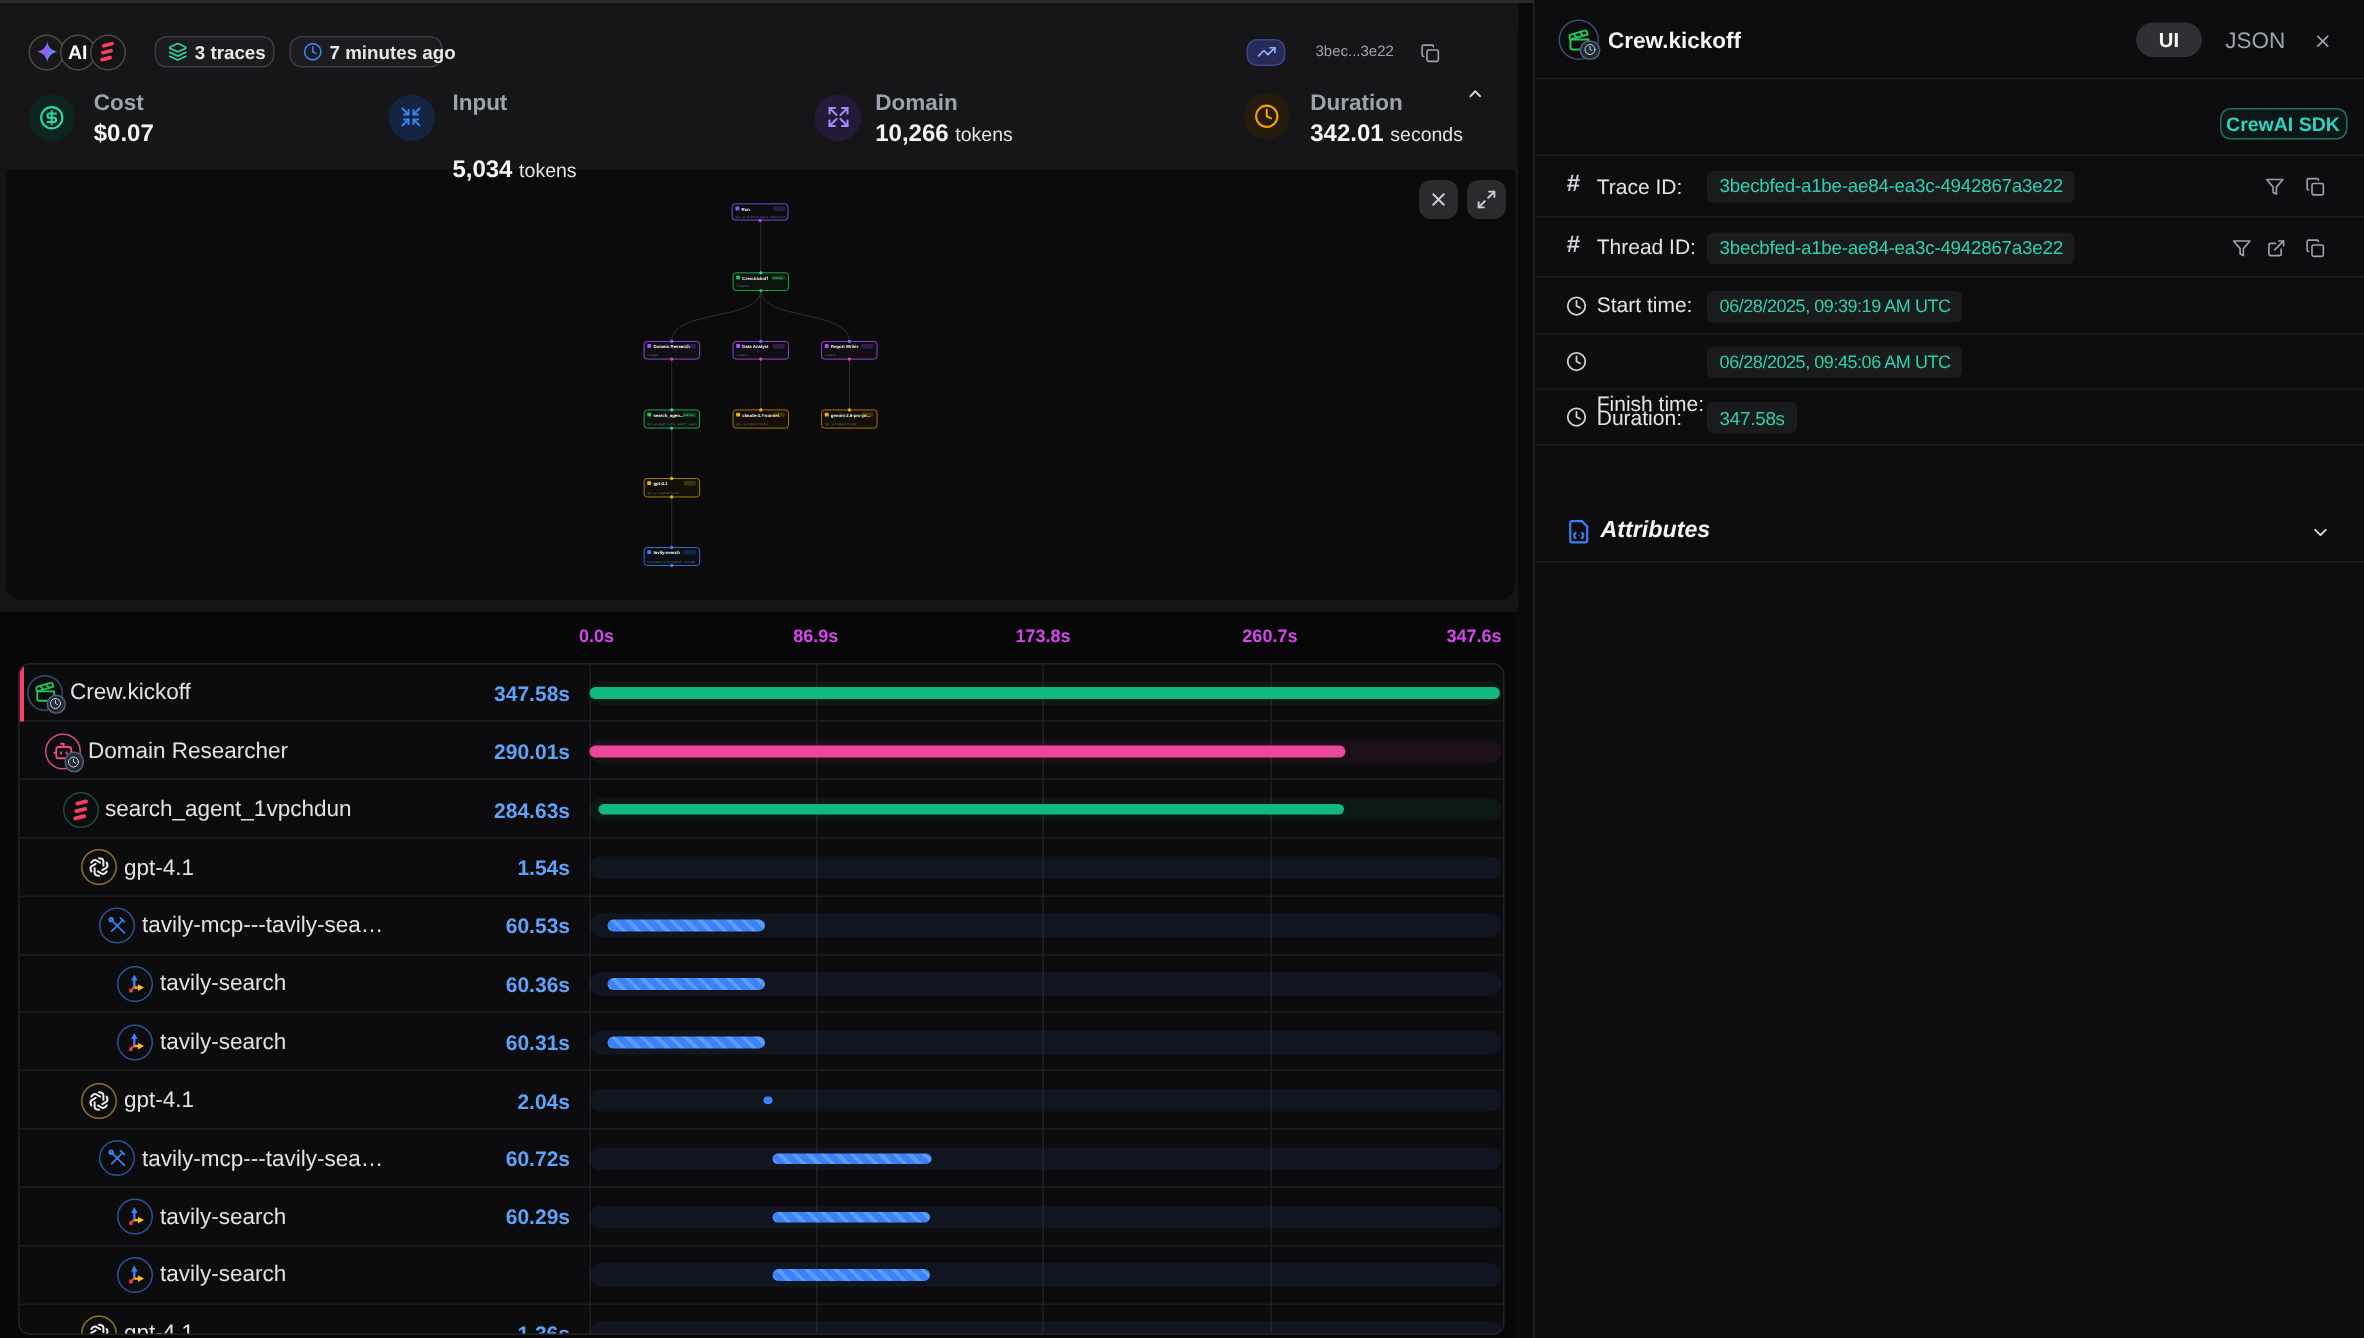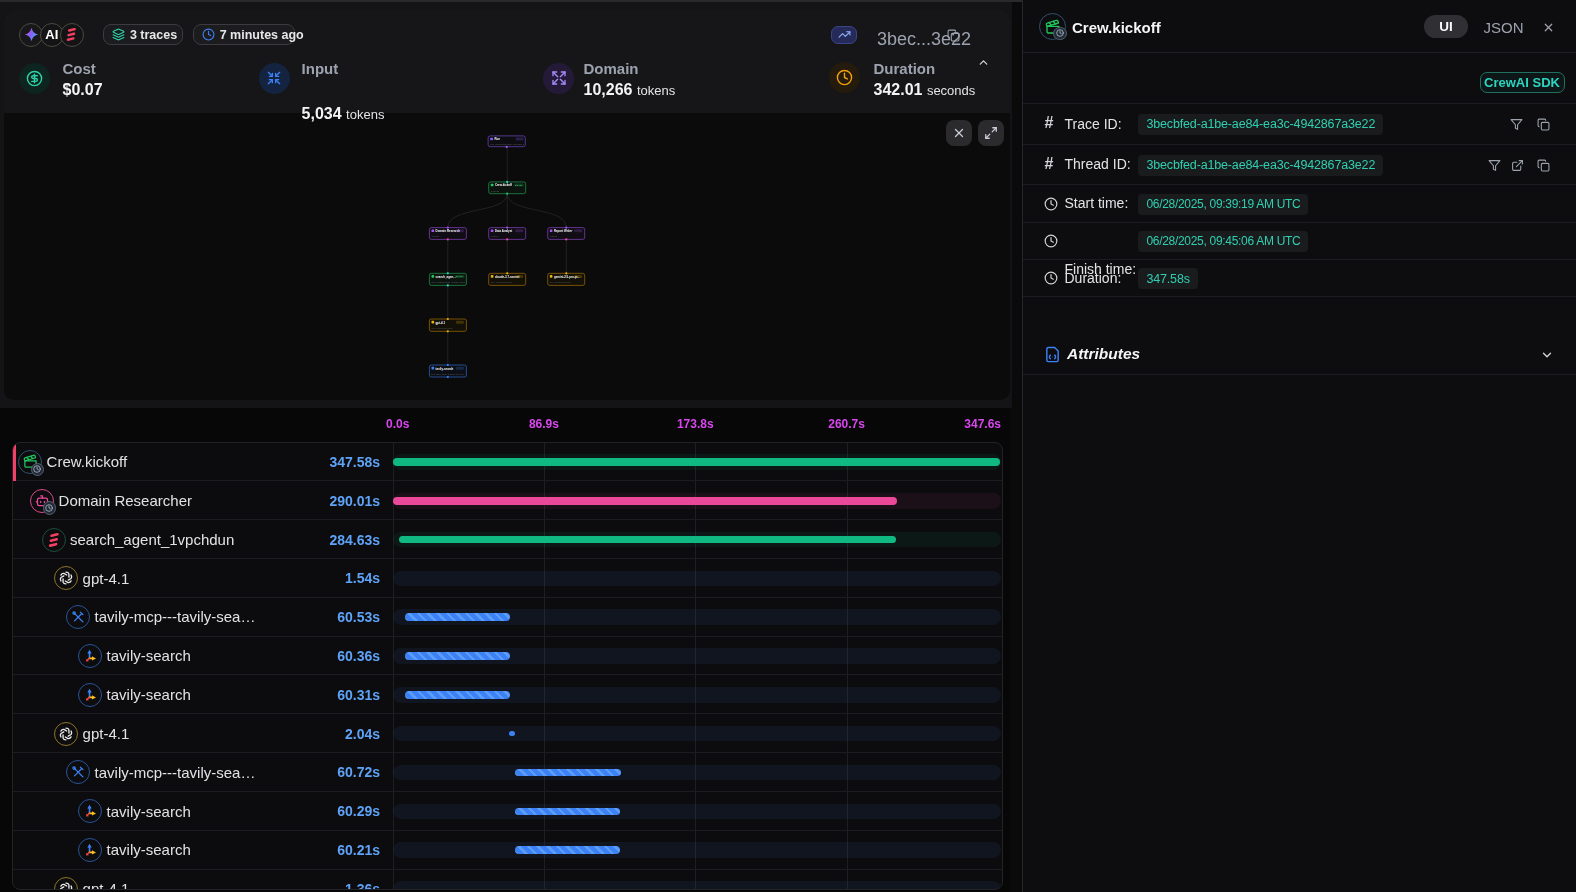--- a/index.html
+++ b/index.html
@@ -186,21 +186,21 @@
         </svg>3 traces</div>
     <div class="abs" style="left:188.7px;top:14.3px;width:102.8px;height:21px;border-radius:8px;background:#1c1c1f;border:1px solid #3b3b41;display:flex;align-items:center;gap:5px;padding-left:8px;color:#e6e6e9;font-size:12.5px;font-weight:600;white-space:nowrap;"><svg width="13" height="13" style="color:#3b82f6">
           <use href="#i-clock"></use>
         </svg>7 minutes ago</div>
 
     <div class="abs" style="left:827.3px;top:15.6px;width:26px;height:18.5px;border-radius:7px;background:#252a58;border:1px solid #3a4585;display:flex;align-items:center;justify-content:center;">
         <svg width="13" height="13" style="color:#93b4fd">
           <use href="#i-trend"></use>
         </svg>
       </div>
-    <div class="abs" style="left:873px;top:19px;color:#9ca3af;font-size:18px;">3bec...3e22</div>
+    <div class="abs" style="left:873px;top:19px;color:#9ca3af;font-size:10px;">3bec...3e22</div>
     <svg class="abs" width="13" height="13" style="left:942.5px;top:18.5px;color:#9ca3af">
         <use href="#i-copy"></use>
       </svg>
     <svg class="abs" width="13" height="13" style="left:972.7px;top:46px;color:#d4d4d8">
         <use href="#i-chev"></use>
       </svg>
 
     <div class="abs" style="left:14.6px;top:52.5px;width:31px;height:31px;border-radius:50%;background:#0d241f;display:flex;align-items:center;justify-content:center;">
         <svg width="17" height="17" style="color:#2dd4a8">
           <use href="#i-dollar"></use>
@@ -503,21 +503,20 @@
       <div class="bar" style="left:502px;width:105.2px;background:repeating-linear-gradient(45deg,#5d9bf8 0 2.6px,#3b82f6 2.6px 6.8px);"></div>
     </div>
 
     <div class="row" style="top:388.3px">
       <div class="ic" style="left:65px;border:1px solid #2a5397;">
           <svg width="16" height="16">
             <use href="#i-tavily"></use>
           </svg>
         </div>
       <div class="nm" style="left:93.6px;">tavily-search</div>
-      <div class="dur">60.21s</div>
       <div class="trk" style="background:rgba(59,130,246,0.08);"></div>
       <div class="bar" style="left:502px;width:105.1px;background:repeating-linear-gradient(45deg,#5d9bf8 0 2.6px,#3b82f6 2.6px 6.8px);"></div>
     </div>
 
     <div class="row" style="top:427.1px">
       <div class="ic" style="left:41px;border:1px solid #8f7425;">
           <svg width="16" height="16" style="color:#ededee">
             <use href="#i-oai"></use>
           </svg>
         </div>

